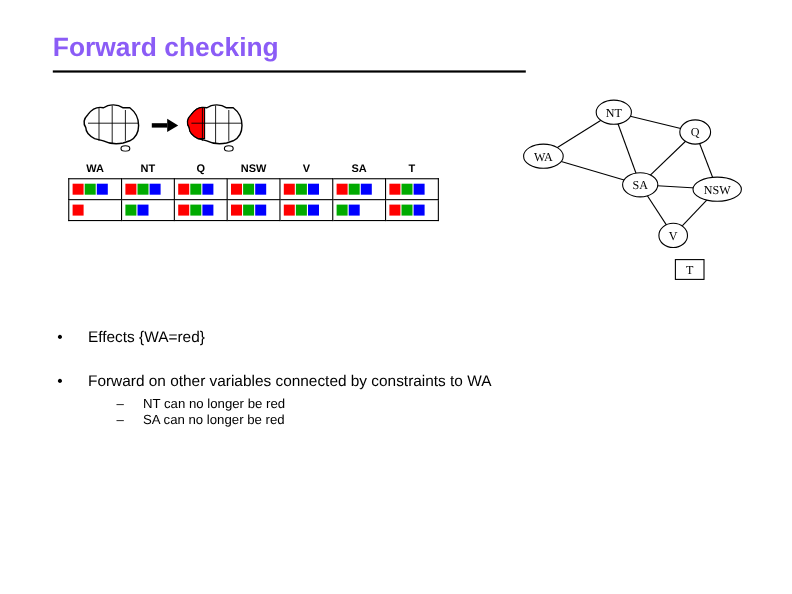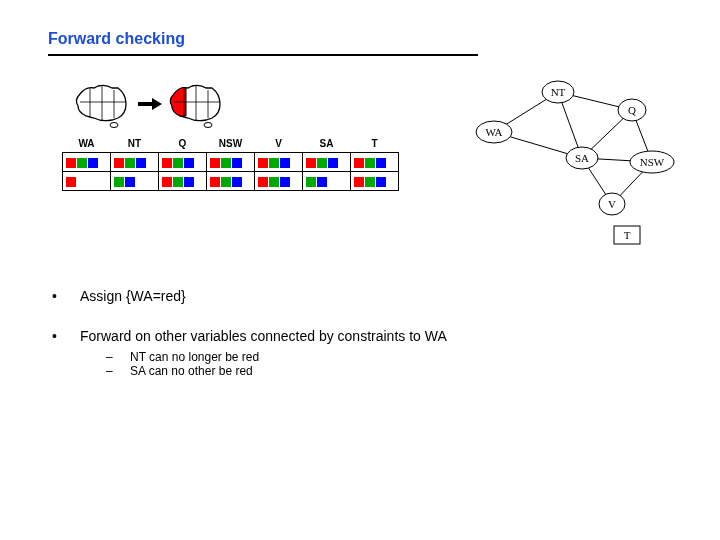--- a/index.html
+++ b/index.html
@@ -9,23 +9,23 @@
     height: 540px;
     font-family: Verdana, Arial, sans-serif;
     background: #fff;
     color: #000;
     position: relative;
   }
   .slide {
     padding: 30px 48px 20px 48px;
   }
   .title {
-    font-size: 16px;
+    font-size: 24px;
     font-weight: bold;
-    color: #1d4ed8;
+    color: #8b5cf6;
     margin: 0 0 6px 0;
   }
   .hr {
     height: 2px;
     background: #000;
     width: 430px;
     margin-bottom: 24px;
   }
   .content-row {
     position: relative;
@@ -238,33 +238,33 @@
             </g>
         </g>
       </svg>
     </div>
   </div>
 
   <div class="bullets">
     <div class="b1">
       <div class="dot">•</div>
       <div>
-        <span>Assign </span><span class="ital">{WA=red}</span>
+        <span>Effects </span><span class="ital">{WA=red}</span>
       </div>
     </div>
     <div class="b2">
       <div class="dot">•</div>
       <div>
         <span>Forward on other variables connected by constraints to WA</span>
         <div class="sub">
           <div class="row">
               <span class="dash">–</span>
               <span class="ital">NT can no longer be red</span>
             </div>
           <div class="row">
               <span class="dash">–</span>
-              <span class="ital">SA can no other be red</span>
+              <span class="ital">SA can no longer be red</span>
             </div>
         </div>
       </div>
     </div>
   </div>
 </div>
 
 </body></html>

